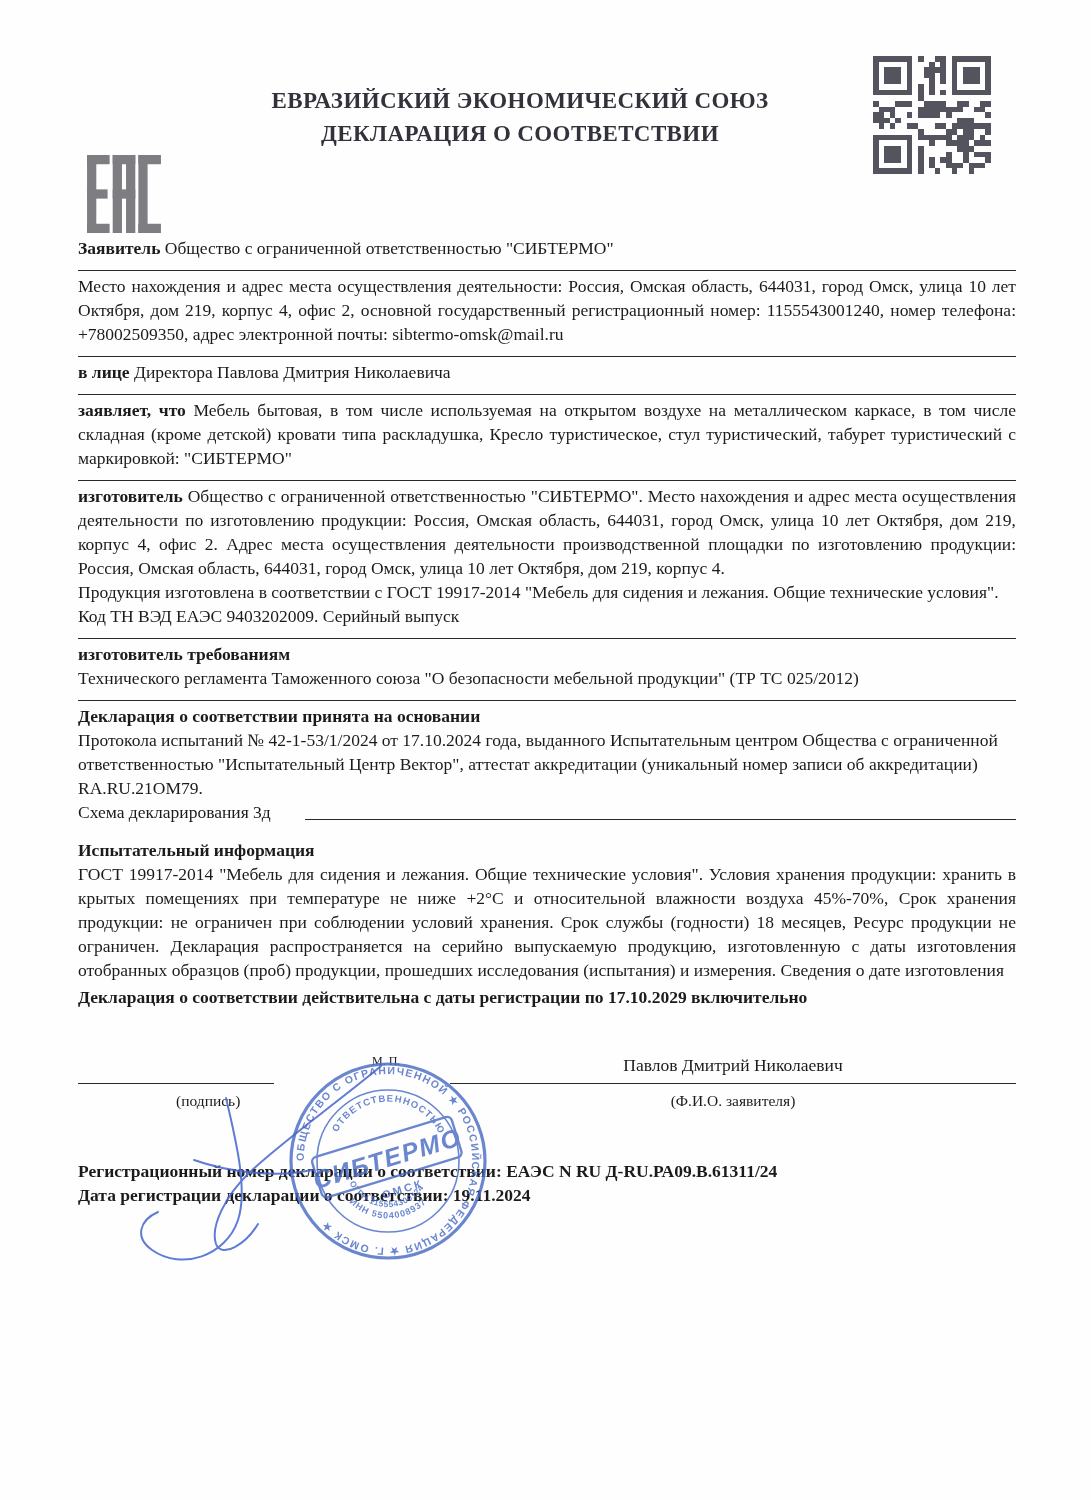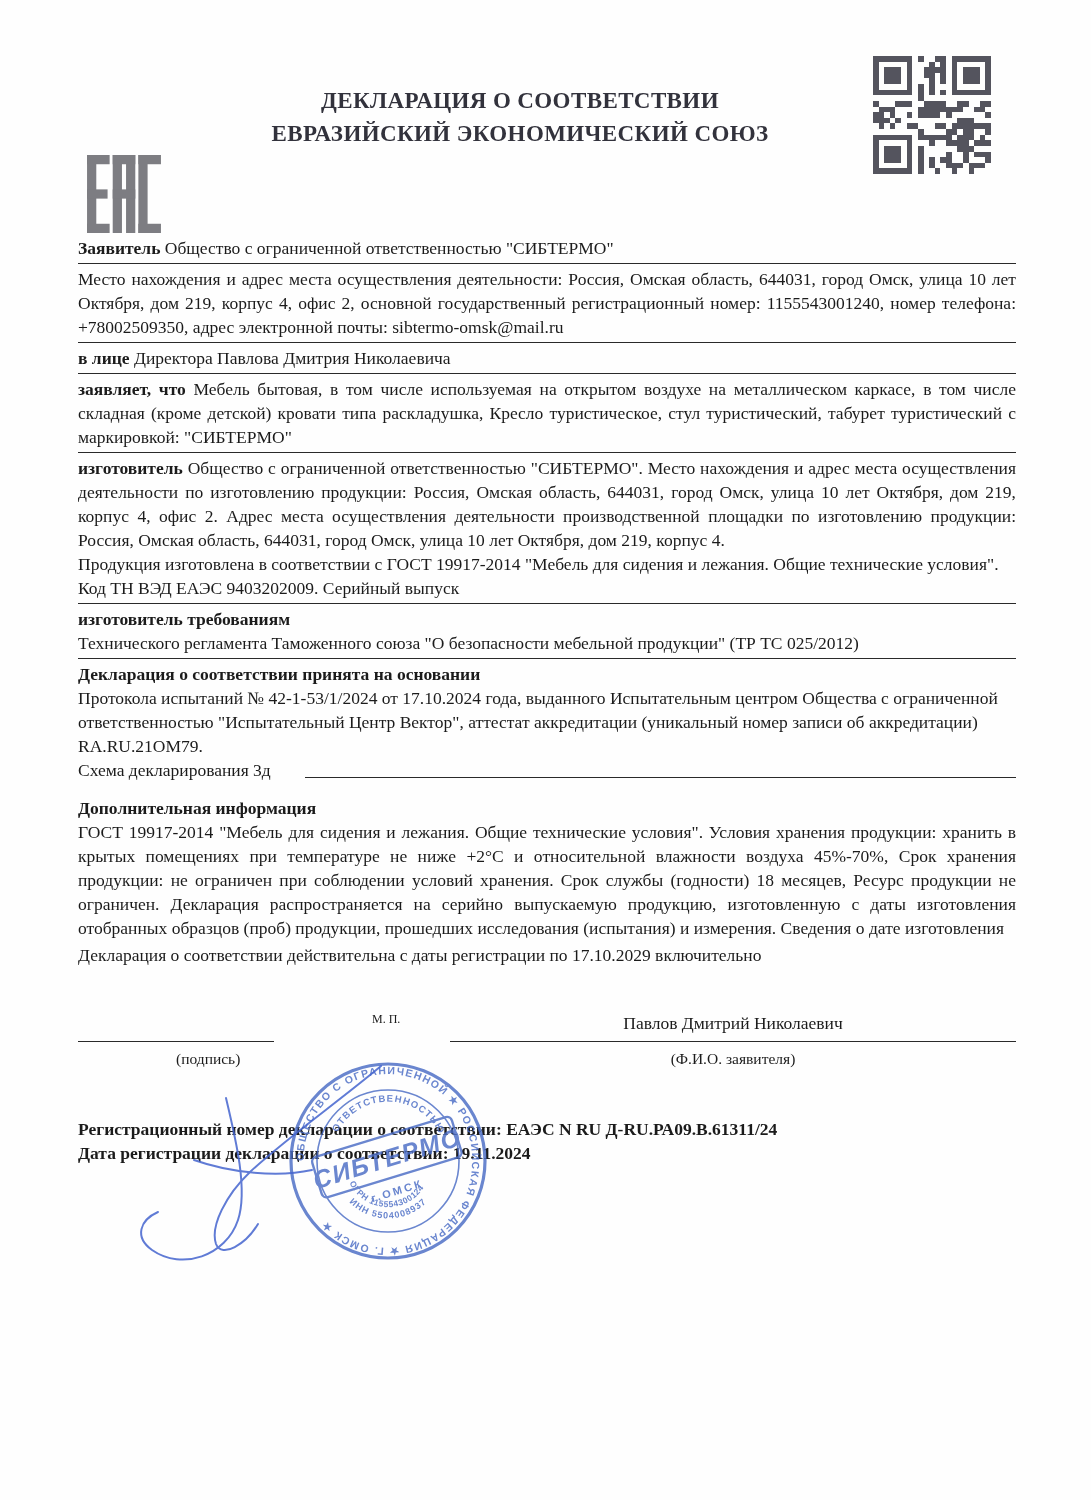--- a/index.html
+++ b/index.html
@@ -9,27 +9,27 @@
     font-family:"Liberation Serif","DejaVu Serif",serif;color:#1b1b1b;
   }
   
   .header{position:absolute;top:84px;left:140px;width:760px;text-align:center;
     font-weight:bold;font-size:23px;line-height:33px;letter-spacing:.4px;color:#32323c;}
   .eac-logo{position:absolute;left:87px;top:155px;}
   .qr{position:absolute;left:873px;top:56px;}
   
   .doc{position:absolute;left:78px;top:236px;width:938px;font-size:17.5px;line-height:24px;}
   .doc p{margin:0;}
-  .sec{border-bottom:1.6px solid #2a2a2a;padding-bottom:3px;margin-bottom:3px;}
+  .sec{border-bottom:1.6px solid #2a2a2a;padding-bottom:10px;margin-bottom:3px;}
   .just{text-align:justify;}
   .lead{font-weight:bold;}
   .gap-top{margin-top:7px;}
   .row-line{display:flex;gap:24px;}
   .row-line .filler{flex:1;border-bottom:1.6px solid #2a2a2a;margin:0 0 4px 10px;}
-  .bold-line{font-weight:normal;}
+  .bold-line{font-weight:bold;}
   
   .sig{position:relative;height:140px;margin-top:10px;}
   .sig .mp{position:absolute;left:294px;top:30px;font-size:12px;}
   .sig .line-left{position:absolute;left:0;top:64px;width:196px;border-bottom:1.5px solid #2a2a2a;}
   .sig .line-right{position:absolute;left:372px;top:64px;width:566px;border-bottom:1.5px solid #2a2a2a;}
   .sig .cap-sign{position:absolute;left:98px;top:70px;font-size:15.5px;font-family:Liberation Serif, serif;}
   .sig .name{position:absolute;left:372px;top:34px;width:566px;text-align:center;}
   .sig .cap-fio{position:absolute;left:372px;top:70px;width:566px;text-align:center;font-size:15.5px;}
   .reg{font-weight:bold;margin-top:24px;}
   .regdate{font-weight:bold;margin-top:22px;}
@@ -52,22 +52,22 @@
         <rect x="38" y="0" width="9" height="76"></rect>
       <rect x="25" y="0" width="22" height="9"></rect>
         <rect x="25" y="33.5" width="22" height="9"></rect>
       <rect x="50" y="0" width="9" height="76"></rect>
         <rect x="50" y="0" width="22" height="9"></rect>
       <rect x="50" y="67" width="22" height="9"></rect>
     </g>
   </svg>
 
   <div class="header">
+    <div>ЕВРАЗИЙСКИЙ ЭКОНОМИЧЕСКИЙ СОЮЗ</div>
     <div>ДЕКЛАРАЦИЯ О СООТВЕТСТВИИ</div>
-    <div>ЕВРАЗИЙСКИЙ ЭКОНОМИЧЕСКИЙ СОЮЗ</div>
   </div>
 
   <svg class="qr" id="qr-svg" width="118" height="118" viewBox="0 0 21 21" shape-rendering="crispEdges">
       <rect x="0" y="0" width="1" height="1" fill="#54545e"></rect>
       <rect x="1" y="0" width="1" height="1" fill="#54545e"></rect>
       <rect x="2" y="0" width="1" height="1" fill="#54545e"></rect>
       <rect x="3" y="0" width="1" height="1" fill="#54545e"></rect>
       <rect x="4" y="0" width="1" height="1" fill="#54545e"></rect>
       <rect x="5" y="0" width="1" height="1" fill="#54545e"></rect>
       <rect x="6" y="0" width="1" height="1" fill="#54545e"></rect>
@@ -324,21 +324,21 @@
     <div style="margin-bottom:14px;">
       <p class="lead">Декларация о соответствии принята на основании</p>
       <p class="gap-top">Протокола испытаний № 42-1-53/1/2024 от 17.10.2024 года, выданного Испытательным центром Общества с ограниченной ответственностью "Испытательный Центр Вектор", аттестат аккредитации (уникальный номер записи об аккредитации) RA.RU.21ОМ79.</p>
       <div class="row-line">
         <span>Схема декларирования 3д</span>
         <span class="filler"></span>
       </div>
     </div>
 
     <div style="margin-bottom:3px;">
-      <p class="lead">Дополнительная информация</p>
+      <p class="lead">Испытательный информация</p>
       <p class="just gap-top">ГОСТ 19917-2014 "Мебель для сидения и лежания. Общие технические условия". Условия хранения продукции: хранить в крытых помещениях при температуре не ниже +2°С и относительной влажности воздуха 45%-70%, Срок хранения продукции: не ограничен при соблюдении условий хранения. Срок службы (годности) 18 месяцев, Ресурс продукции не ограничен. Декларация распространяется на серийно выпускаемую продукцию, изготовленную с даты изготовления отобранных образцов (проб) продукции, прошедших исследования (испытания) и измерения. Сведения о дате изготовления</p>
     </div>
 
     <p class="bold-line">Декларация о соответствии  действительна с даты регистрации по 17.10.2029 включительно</p>
 
     <div class="sig">
       <span class="mp">М. П.</span>
       <span class="line-left"></span>
       <span class="line-right"></span>
       <span class="cap-sign">(подпись)</span>

